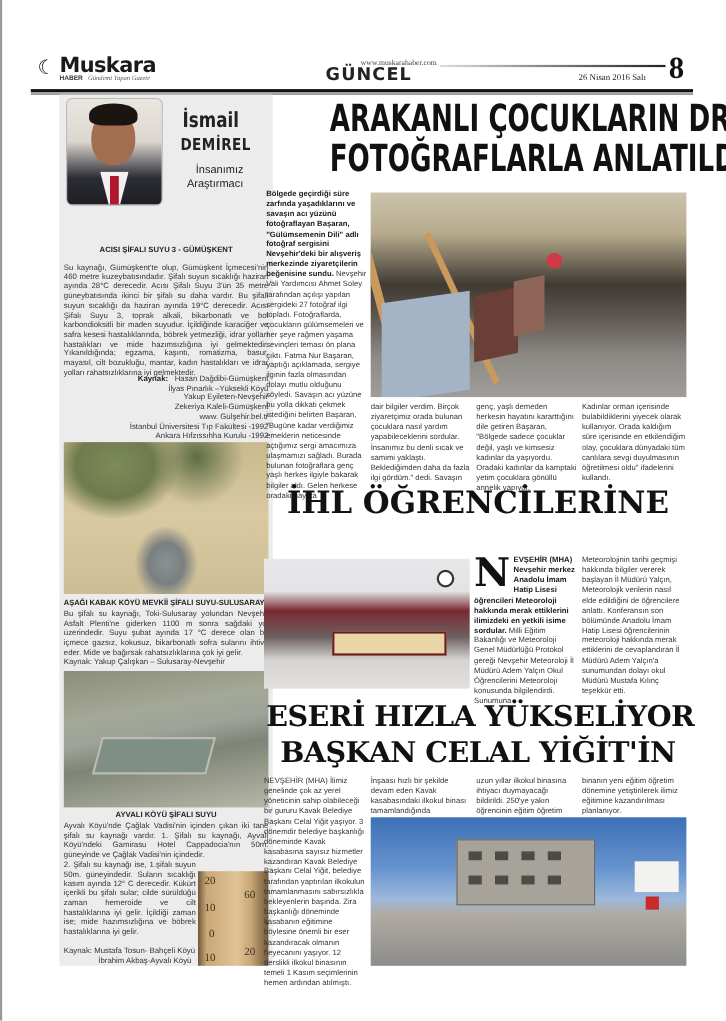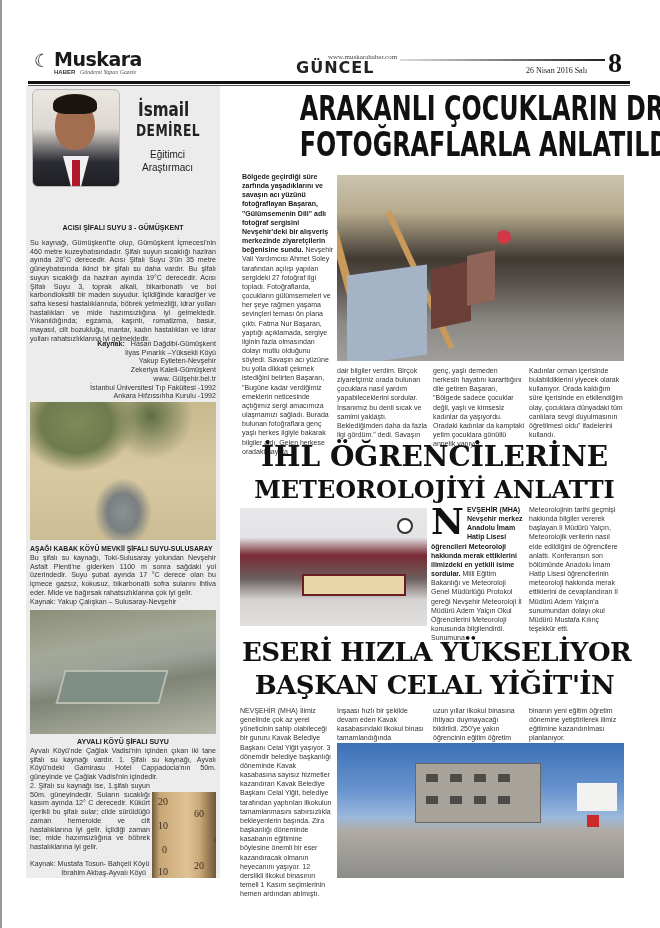--- a/index.html
+++ b/index.html
@@ -14,21 +14,21 @@
   .logo-slogan{position:absolute;left:46px;top:21px;font-size:6px;font-style:italic;color:#555;font-family:"Liberation Serif",serif;}
   .guncel{position:absolute;left:268px;top:12px;font-family:"DejaVu Sans",sans-serif;font-weight:bold;font-size:16px;letter-spacing:1px;color:#222;}
   .url{position:absolute;left:300px;top:7px;font-family:"Liberation Serif",serif;font-size:7px;color:#444;}
   .urlline{position:absolute;left:372px;top:13px;width:205px;height:2px;background:linear-gradient(90deg,#ddd,#222);}
   .date{position:absolute;left:498px;top:20px;font-family:"Liberation Serif",serif;font-size:8px;color:#222;}
   .pageno{position:absolute;left:580px;top:2px;font-family:"Liberation Serif",serif;font-weight:bold;font-size:28px;color:#111;line-height:30px;}
   .hdrline{position:absolute;left:28px;top:81px;width:602px;height:3px;background:#111;}
   .hdrline2{position:absolute;left:28px;top:85px;width:602px;height:1px;background:#555;}
 
   
-  .lcol{position:absolute;left:26px;top:86px;width:194px;height:792px;background:#ececec;}
+  .lcol{position:absolute;left:54px;top:86px;width:194px;height:792px;background:#ececec;}
   .photo{position:absolute;left:6px;top:3px;width:86px;height:96px;border-radius:6px;background:linear-gradient(180deg,#eae6e0 0%,#dcd7d0 40%,#2c2c34 75%,#1e1e24 100%);overflow:hidden;border:1px solid #bbb;}
   .photo .face{position:absolute;left:22px;top:10px;width:40px;height:50px;border-radius:50% 50% 45% 45%;background:#a36e4f;}
   .photo .hair{position:absolute;left:20px;top:4px;width:44px;height:20px;border-radius:50% 50% 30% 30%;background:#1b1410;}
   .photo .shirt{position:absolute;left:30px;top:66px;width:26px;height:30px;background:#f1f1f1;clip-path:polygon(0 0,100% 0,70% 100%,30% 100%);}
   .photo .tie{position:absolute;left:39px;top:70px;width:8px;height:26px;background:#b2182b;}
   .author-first{position:absolute;left:112px;top:12px;font-family:"DejaVu Sans",sans-serif;font-weight:bold;font-size:19px;color:#222;transform:scaleX(0.8);transform-origin:left;}
   .author-last{position:absolute;left:110px;top:36px;font-family:"DejaVu Sans",sans-serif;font-weight:bold;font-size:15px;color:#222;transform:scaleX(0.82);transform-origin:left;letter-spacing:0.5px;}
   .author-role1{position:absolute;left:124px;top:63px;font-size:10px;color:#222;}
   .author-role2{position:absolute;left:116px;top:76px;font-size:10px;color:#222;}
   .banner{position:absolute;left:6px;top:108px;width:184px;height:25px;background:#1b1b1b;border-radius:0 10px 0 10px;}
@@ -91,21 +91,21 @@
 
 <div class="lcol">
   <div class="photo">
     <div class="face"></div>
       <div class="hair"></div>
       <div class="shirt"></div>
       <div class="tie"></div>
   </div>
   <div class="author-first">İsmail</div>
   <div class="author-last">DEMİREL</div>
-  <div class="author-role1">Eğitimci</div>
+  <div class="author-role1">İnsanımız</div>
   <div class="author-role2">Araştırmacı</div>
 
   <div class="subhead" style="top:138px;">ACISI ŞİFALI  SUYU 3 - GÜMÜŞKENT</div>
   <div class="body-sm" style="top:153px;">Su kaynağı, Gümüşkent'te olup, Gümüşkent İçmecesi'nin 460 metre kuzeybatısındadır. Şifalı suyun sıcaklığı haziran ayında 28°C derecedir. Acısı Şifalı Suyu 3'ün 35 metre güneybatısında ikinci bir şifalı su daha vardır. Bu şifalı suyun sıcaklığı da haziran ayında 19°C derecedir. Acısı Şifalı Suyu 3, toprak alkali, bikarbonatlı ve bol karbondioksitli bir maden suyudur. İçildiğinde karaciğer ve safra kesesi hastalıklarında, böbrek yetmezliği, idrar yolları hastalıkları ve mide hazımsızlığına iyi gelmektedir. Yıkanıldığında; egzama, kaşıntı, romatizma, basur, mayasıl, cilt bozukluğu, mantar, kadın hastalıkları ve idrar yolları rahatsızlıklarına iyi gelmektedir.</div>
   <div class="src" style="top:254px;text-align:right;">
     <b>Kaynak:</b>
     <span style="padding-left:4px;">Hasan Dağdibi-Gümüşkent</span>
     <span class="ind">İlyas Pınarlık –Yüksekli Köyü</span>
     <span class="ind">Yakup Eyileten-Nevşehir</span>
     <span class="ind">Zekeriya Kaleli-Gümüşkent</span>
@@ -153,21 +153,20 @@
   <div class="canvas" style="left:94px;top:90px;width:40px;height:60px;background:#6a3f37;transform:skewY(-12deg);"></div>
   <div class="canvas" style="left:130px;top:78px;width:28px;height:50px;background:#8f6557;transform:skewY(-12deg);"></div>
   <div style="position:absolute;left:160px;top:55px;width:14px;height:14px;border-radius:50%;background:#d23847;"></div>
 </div>
 <div class="col" style="left:337px;top:366px;width:92px;">dair bilgiler verdim. Birçok ziyaretçimiz orada bulunan çocuklara nasıl yardım yapabileceklerini sordular. İnsanımız bu denli sıcak ve samimi yaklaştı. Beklediğimden daha da fazla ilgi gördüm." dedi. Savaşın</div>
 <div class="col" style="left:433px;top:366px;width:92px;">genç, yaşlı demeden herkesin hayatını kararttığını dile getiren Başaran, "Bölgede sadece çocuklar değil, yaşlı ve kimsesiz kadınlar da yaşıyordu. Oradaki kadınlar da kamptaki yetim çocuklara gönüllü annelik yapıyor.</div>
 <div class="col" style="left:529px;top:366px;width:96px;">Kadınlar orman içerisinde bulabildiklerini yiyecek olarak kullanıyor. Orada kaldığım süre içerisinde en etkilendiğim olay, çocuklara dünyadaki tüm canlılara sevgi duyulmasının öğretilmesi oldu" ifadelerini kullandı.</div>
 
 <div class="h2" style="top:440px;font-size:28px;">
   <div>İHL ÖĞRENCİLERİNE</div>
-  <div style="font-size:24px;">METEOROLOJİYİ ANLATTI</div>
 </div>
 <div class="img classroom" style="left:240px;top:508px;width:187px;height:118px;">
   <div style="position:absolute;left:157px;top:10px;width:12px;height:12px;border-radius:50%;border:2px solid #333;background:#fff;"></div>
   <div class="table"></div>
 </div>
 <div class="col" style="left:431px;top:505px;width:94px;">
   <span class="dropcap">N</span>
   <span class="lead">EVŞEHİR (MHA) Nevşehir merkez Anadolu İmam</span>
   <span class="lead">Hatip Lisesi öğrencileri Meteoroloji hakkında merak ettiklerini ilimizdeki en yetkili isime sordular.</span>
   <span>Milli Eğitim Bakanlığı ve Meteoroloji Genel Müdürlüğü Protokol gereği Nevşehir Meteoroloji İl Müdürü Adem Yalçın Okul Öğrencilerini Meteoroloji konusunda bilgilendirdi. Sunumuna</span>

